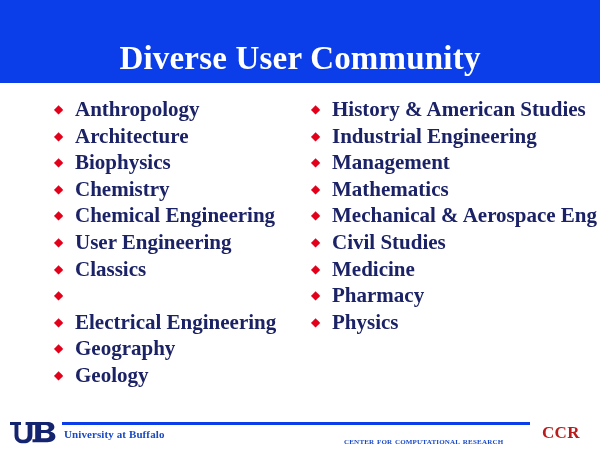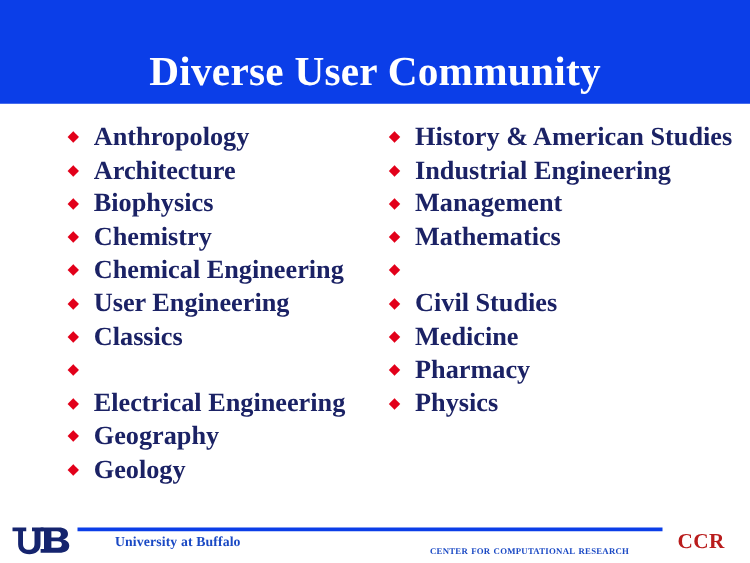--- a/index.html
+++ b/index.html
@@ -112,21 +112,20 @@
   }
   .footer-univ {
     position: absolute;
     left: 64px;
     top: 428px;
     color: #1a49c4;
     font-size: 11px;
     font-weight: bold;
     letter-spacing: 0.1px;
     white-space: nowrap;
-    margin-left: 28px;
   }
   .footer-ccr-long {
     position: absolute;
     left: 344px;
     top: 436px;
     color: #1a49c4;
     font-size: 9.5px;
     font-weight: bold;
     font-variant: small-caps;
     text-transform: lowercase;
@@ -214,20 +213,21 @@
       <li class="bullet-item">
         <span class="diamond">◆</span>
         <span class="bullet-text">Management</span>
       </li>
       <li class="bullet-item">
         <span class="diamond">◆</span>
         <span class="bullet-text">Mathematics</span>
       </li>
       <li class="bullet-item">
         <span class="diamond">◆</span>
+        <span class="bullet-text">Mechanical &amp; Aerospace Eng</span>
       </li>
       <li class="bullet-item">
         <span class="diamond">◆</span>
         <span class="bullet-text">Civil Studies</span>
       </li>
       <li class="bullet-item">
         <span class="diamond">◆</span>
         <span class="bullet-text">Medicine</span>
       </li>
       <li class="bullet-item">

